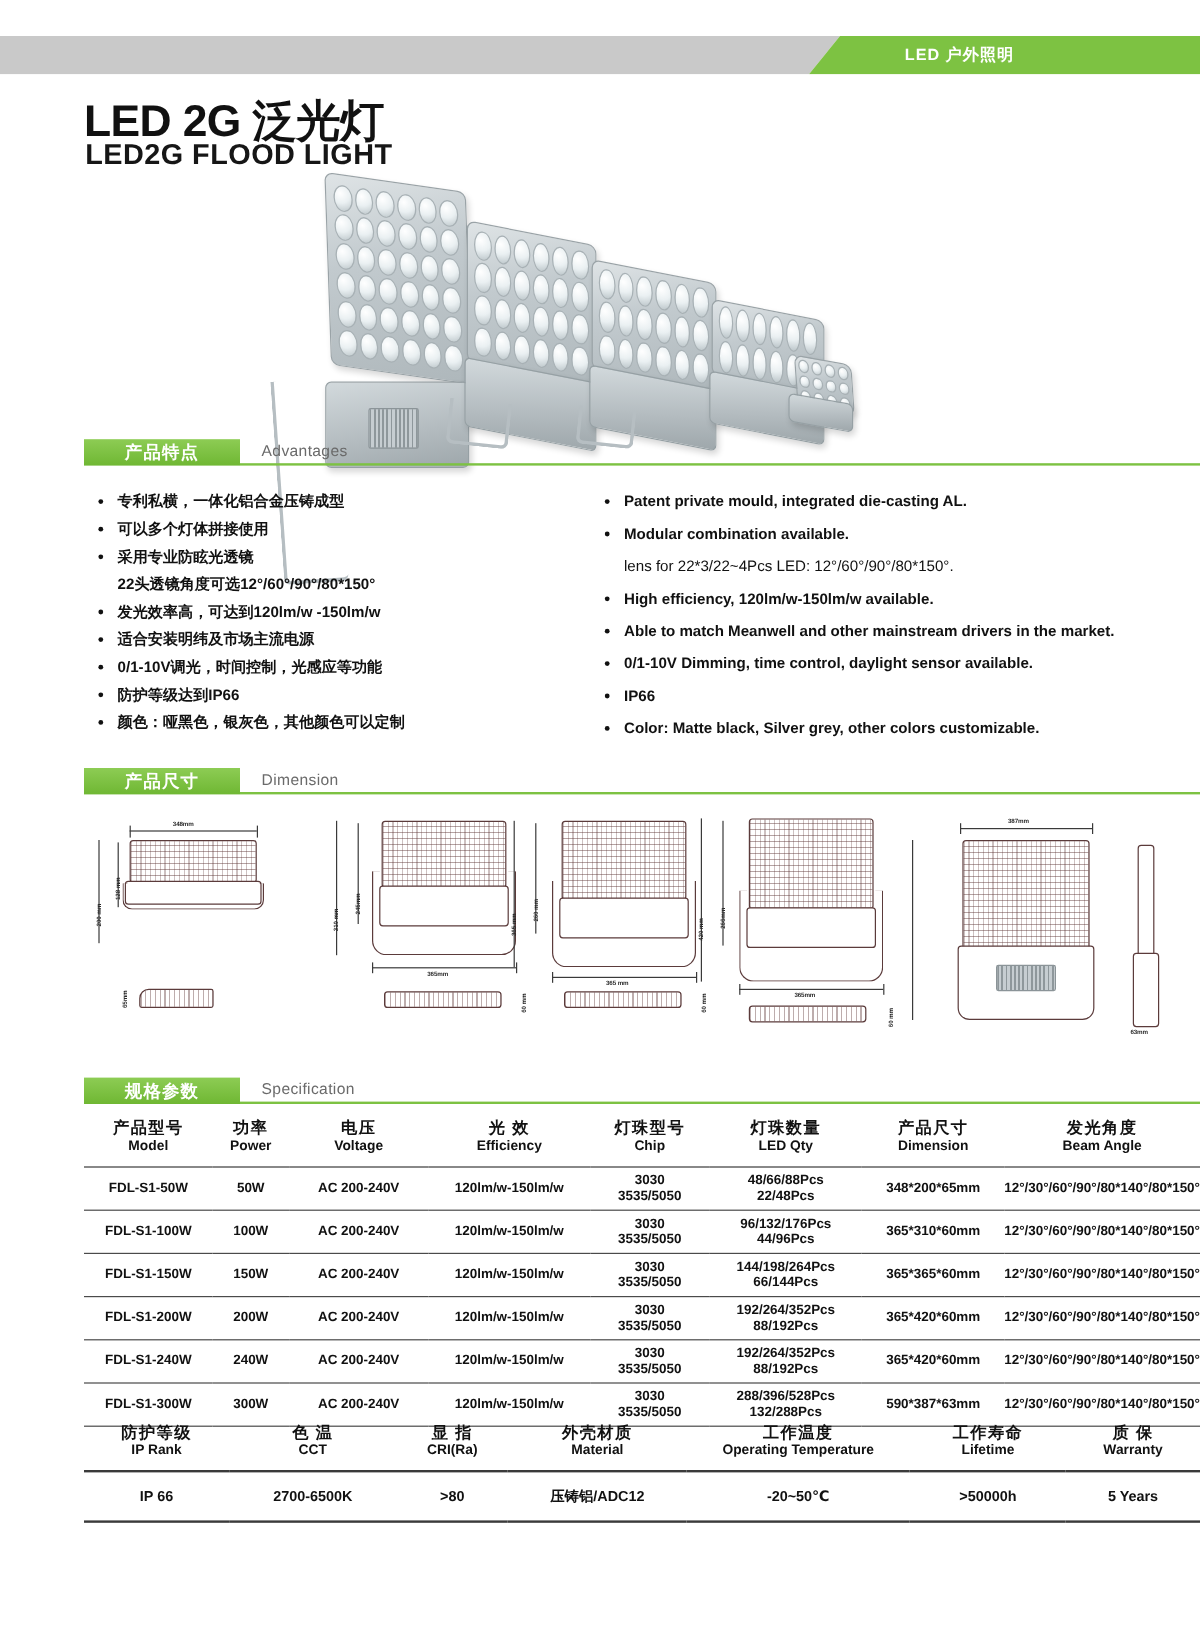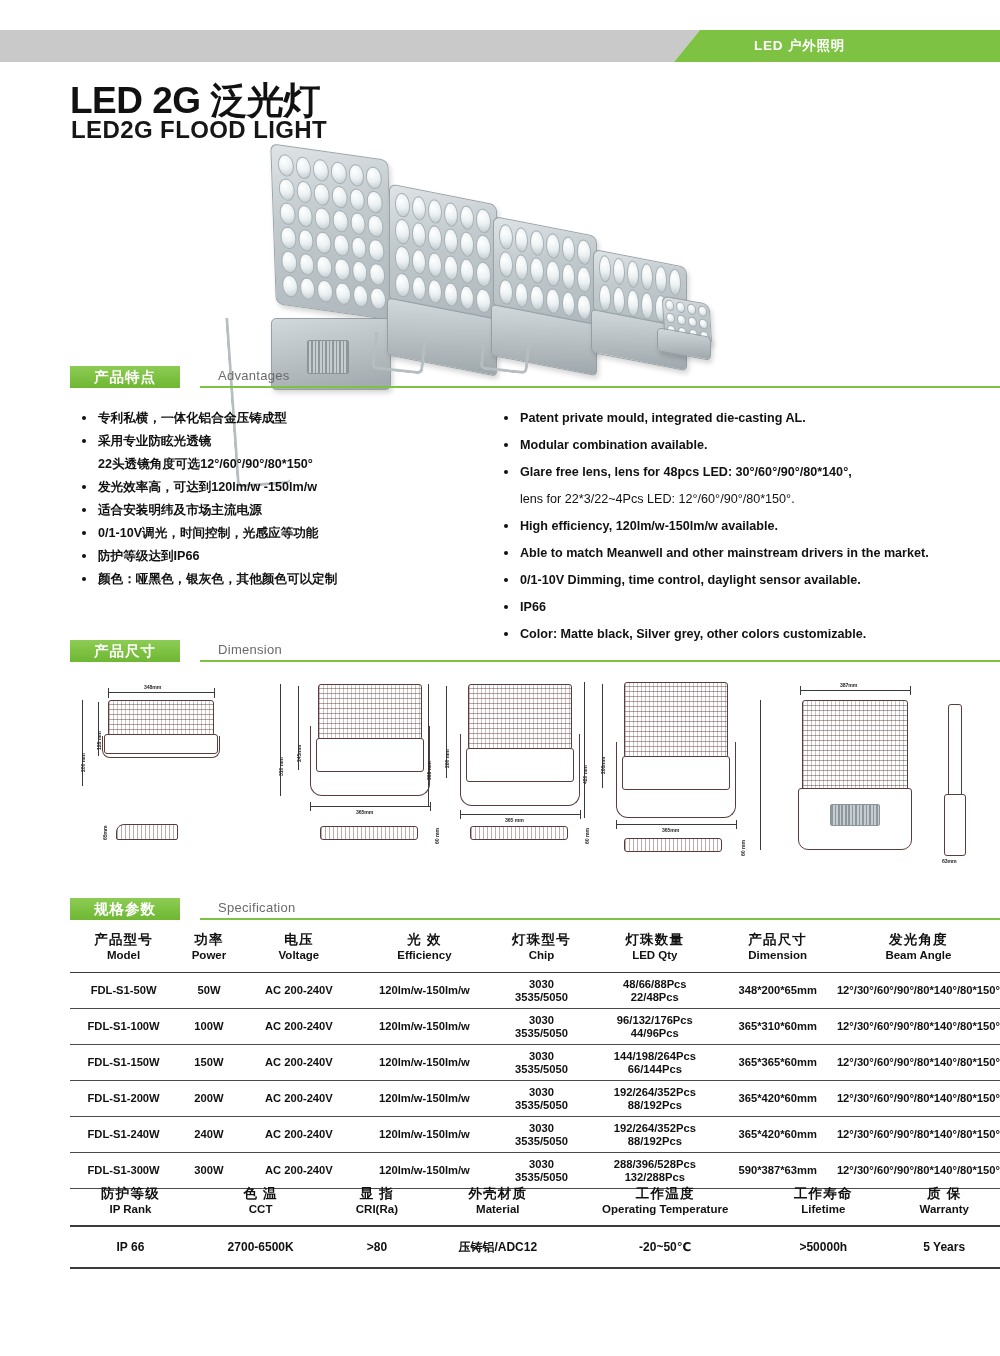--- a/index.html
+++ b/index.html
@@ -145,21 +145,21 @@
   
   .section-head {
     position: absolute;
     height: 22px;
     width: 930px;
     left: 70px;
   }
   .sh-tag {
     position: absolute;
     left: 0; top: 0;
-    width: 110px; height: 22px;
+    width: 130px; height: 22px;
     background: linear-gradient(180deg, #8dcc54 0%, #6fb733 100%);
     color: #ffffff;
     font-size: 14.5px;
     font-weight: bold;
     letter-spacing: 1px;
     display: flex; align-items: center; justify-content: center;
   }
   .sh-en {
     position: absolute;
     left: 148px; top: 2px;
@@ -513,32 +513,32 @@
 </div>
 
 <div class="section-head" style="top:366px;">
   <div class="sh-tag">产品特点</div>
   <div class="sh-en">Advantages</div>
   <div class="sh-rule"></div>
 </div>
 
 <div class="adv-col adv-cn" id="adv-cn-list">
     <div class="adv-item">专利私横，一体化铝合金压铸成型</div>
+    <div class="adv-item">可以多个灯体拼接使用</div>
     <div class="adv-item">采用专业防眩光透镜</div>
     <div class="adv-sub">22头透镜角度可选12°/60°/90°/80*150°</div>
     <div class="adv-item">发光效率高，可达到120lm/w -150lm/w</div>
     <div class="adv-item">适合安装明纬及市场主流电源</div>
     <div class="adv-item">0/1-10V调光，时间控制，光感应等功能</div>
     <div class="adv-item">防护等级达到IP66</div>
     <div class="adv-item">颜色：哑黑色，银灰色，其他颜色可以定制</div>
   </div>
 <div class="adv-col adv-en" id="adv-en-list">
     <div class="adv-item">Patent private mould, integrated die-casting AL.</div>
     <div class="adv-item">Modular combination available.</div>
-    <div class="adv-item">Glare free lens, lens for 48pcs LED: 30°/60°/90°/80*140°,</div>
     <div class="adv-sub">lens for 22*3/22~4Pcs LED: 12°/60°/90°/80*150°.</div>
     <div class="adv-item">High efficiency, 120lm/w-150lm/w available.</div>
     <div class="adv-item">Able to match Meanwell and other mainstream drivers in the market.</div>
     <div class="adv-item">0/1-10V Dimming, time control, daylight sensor available.</div>
     <div class="adv-item">IP66</div>
     <div class="adv-item">Color: Matte black, Silver grey, other colors customizable.</div>
   </div>
 
 <div class="section-head" style="top:640px;">
   <div class="sh-tag">产品尺寸</div>

